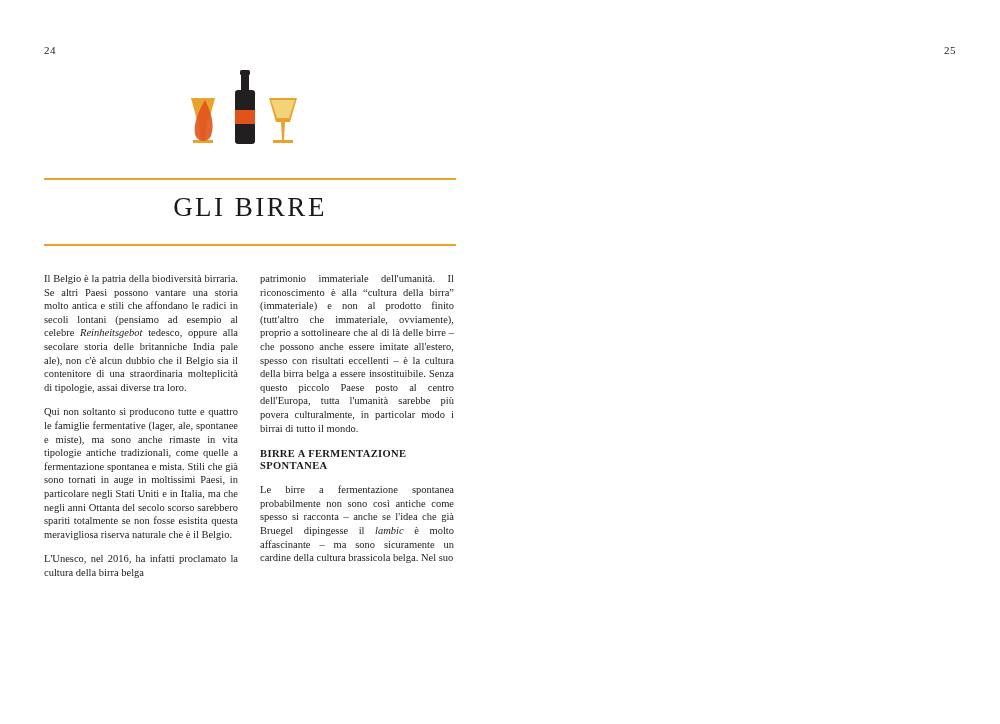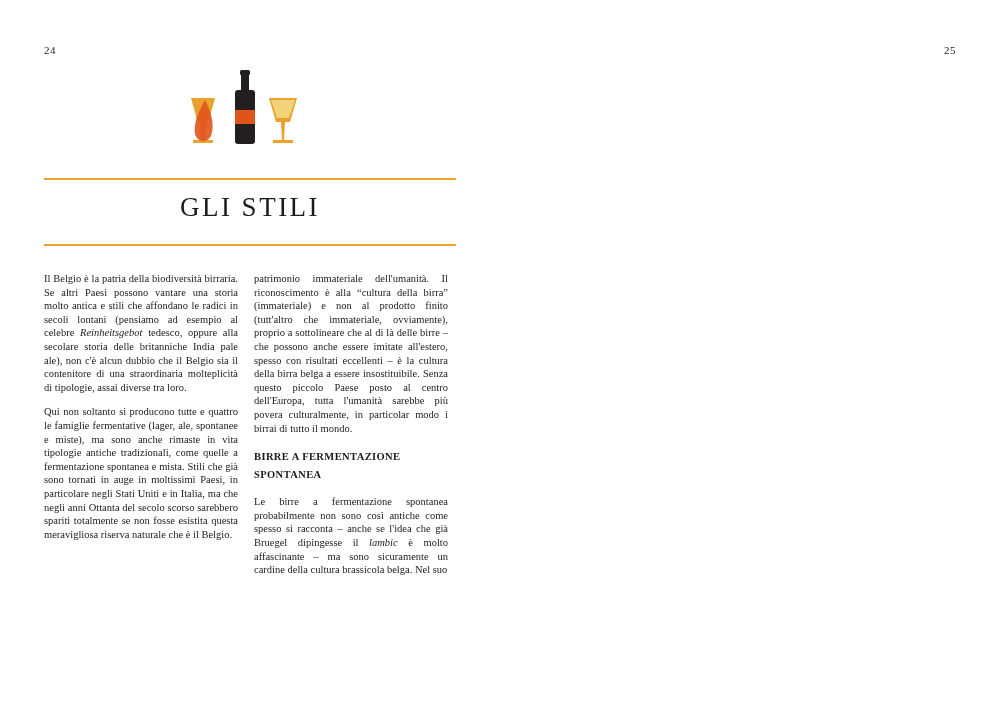--- a/index.html
+++ b/index.html
@@ -80,28 +80,28 @@
     text-justify: inter-word;
     hyphens: auto;
     -webkit-hyphens: auto;
   }
   .col p {
     margin: 0;
   }
   .col p + p { margin-top: 11px; }
 
   .col-l1 { left: 44px;  top: 272px; width: 194px; }
-  .col-l2 { left: 254px; top: 272px; width: 194px; }
+  .col-l2 { left: 260px; top: 272px; width: 194px; }
 
   .subhead {
     font-family: "Liberation Serif", serif;
     font-weight: bold;
     font-size: 10.5px;
     letter-spacing: 0.4px;
-    line-height: 18px;
+    line-height: 12px;
     margin-top: 13px !important;
     margin-bottom: 2px;
     text-align: left;
   }
 
   em { }
   strong.term { font-weight: normal; font-style: italic; }
 </style>
 </head>
 <body>
@@ -127,26 +127,27 @@
         <rect x="50" y="40" width="20" height="14" fill="#e0541c"></rect>
 
         <path d="M84 28 L112 28 L105 52 L91 52 Z" fill="#e9a32c"></path>
         <path d="M96 52 L100 52 L99 70 L97 70 Z" fill="#e9a32c"></path>
         <rect x="88" y="70" width="20" height="3" fill="#e9a32c"></rect>
         <path d="M86 30 L110 30 L104 48 L92 48 Z" fill="#f3d37a"></path>
       </svg>
     </div>
 
     <div class="rule rule-top"></div>
-    <div class="chapter-title">GLI STILI</div>
+    <div class="chapter-title">GLI BIRRE</div>
     <div class="rule rule-bottom"></div>
 
     <div class="col col-l1">
       <p>Il Belgio è la patria della biodiversità birraria. Se altri Paesi possono vantare una storia molto antica e stili che affondano le radici in secoli lontani (pensiamo ad esempio al celebre <em>Reinheitsgebot</em> tedesco, oppure alla secolare storia delle britanniche India pale ale), non c'è alcun dubbio che il Belgio sia il contenitore di una straordinaria molteplicità di tipologie, assai diverse tra loro.</p>
       <p>Qui non soltanto si producono tutte e quattro le famiglie fermentative (lager, ale, spontanee e miste), ma sono anche rimaste in vita tipologie antiche tradizionali, come quelle a fermentazione spontanea e mista. Stili che già sono tornati in auge in moltissimi Paesi, in particolare negli Stati Uniti e in Italia, ma che negli anni Ottanta del secolo scorso sarebbero spariti totalmente se non fosse esistita questa meravigliosa riserva naturale che è il Belgio.</p>
+      <p>L'Unesco, nel 2016, ha infatti proclamato la cultura della birra belga</p>
     </div>
 
     <div class="col col-l2">
       <p>patrimonio immateriale dell'umanità. Il riconoscimento è alla “cultura della birra” (immateriale) e non al prodotto finito (tutt'altro che immateriale, ovviamente), proprio a sottolineare che al di là delle birre – che possono anche essere imitate all'estero, spesso con risultati eccellenti – è la cultura della birra belga a essere insostituibile. Senza questo piccolo Paese posto al centro dell'Europa, tutta l'umanità sarebbe più povera culturalmente, in particolar modo i birrai di tutto il mondo.</p>
       <p class="subhead">BIRRE A FERMENTAZIONE SPONTANEA</p>
       <p>Le birre a fermentazione spontanea probabilmente non sono così antiche come spesso si racconta – anche se l'idea che già Bruegel dipingesse il <strong class="term">lambic</strong> è molto affascinante – ma sono sicuramente un cardine della cultura brassicola belga. Nel suo</p>
     </div>
   </div>
 
   <div class="page-right">

